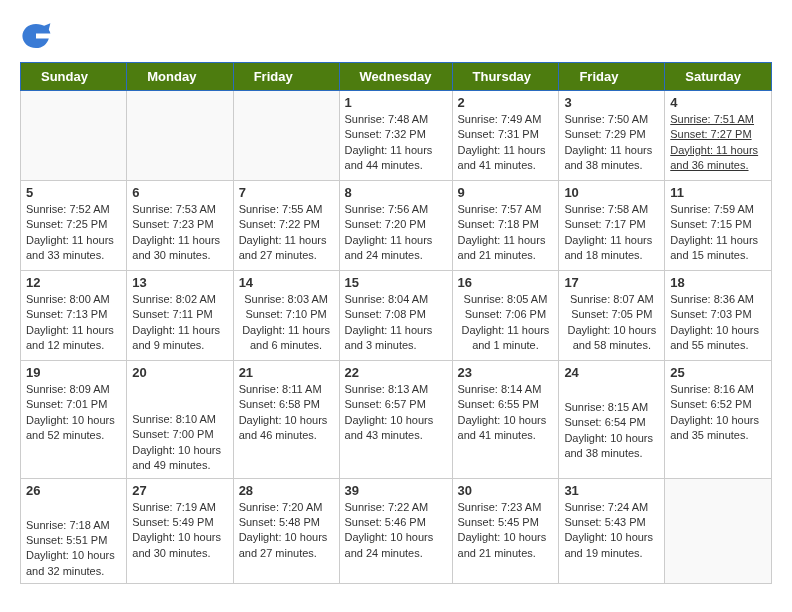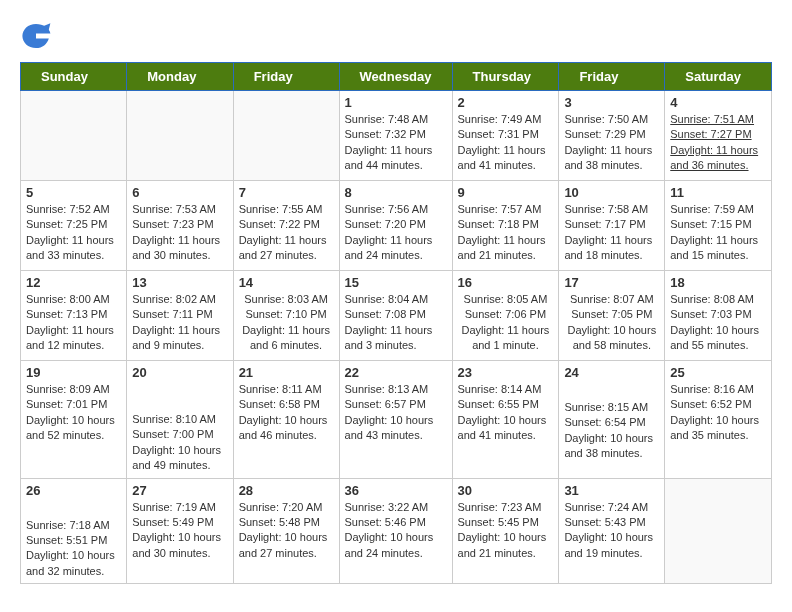--- a/index.html
+++ b/index.html
@@ -230,21 +230,21 @@
 Daylight: 11 hours and 1 minute.</div>
         </td>
         <td>
           <span class="day-num">17</span>
           <div class="day-info" style="white-space: pre-line; text-align: center;">Sunrise: 8:07 AM
 Sunset: 7:05 PM
 Daylight: 10 hours and 58 minutes.</div>
         </td>
         <td>
           <span class="day-num">18</span>
-          <div class="day-info" style="white-space: pre-line;">Sunrise: 8:08 AM
+          <div class="day-info" style="white-space: pre-line;">Sunrise: 8:36 AM
 Sunset: 7:03 PM
 Daylight: 10 hours and 55 minutes.</div>
         </td>
       </tr>
       <tr>
         <td>
           <span class="day-num">19</span>
           <div class="day-info" style="white-space: pre-line;">Sunrise: 8:09 AM
 Sunset: 7:01 PM
 Daylight: 10 hours and 52 minutes.</div>
@@ -299,22 +299,22 @@
 Sunset: 5:49 PM
 Daylight: 10 hours and 30 minutes.</div>
         </td>
         <td>
           <span class="day-num">28</span>
           <div class="day-info" style="white-space: pre-line;">Sunrise: 7:20 AM
 Sunset: 5:48 PM
 Daylight: 10 hours and 27 minutes.</div>
         </td>
         <td>
-          <span class="day-num">36</span>
-          <div class="day-info" style="white-space: pre-line;">Sunrise: 3:22 AM
+          <span class="day-num">39</span>
+          <div class="day-info" style="white-space: pre-line;">Sunrise: 7:22 AM
 Sunset: 5:46 PM
 Daylight: 10 hours and 24 minutes.</div>
         </td>
         <td>
           <span class="day-num">30</span>
           <div class="day-info" style="white-space: pre-line;">Sunrise: 7:23 AM
 Sunset: 5:45 PM
 Daylight: 10 hours and 21 minutes.</div>
         </td>
         <td>

